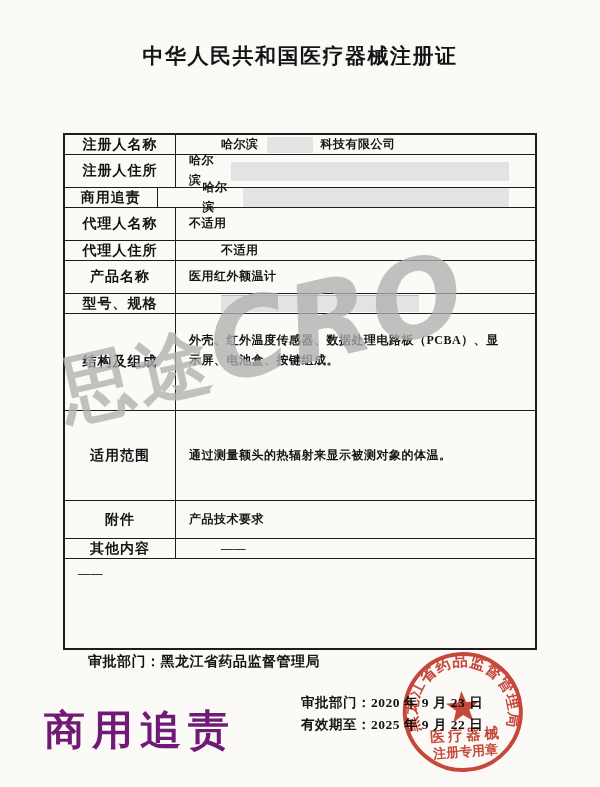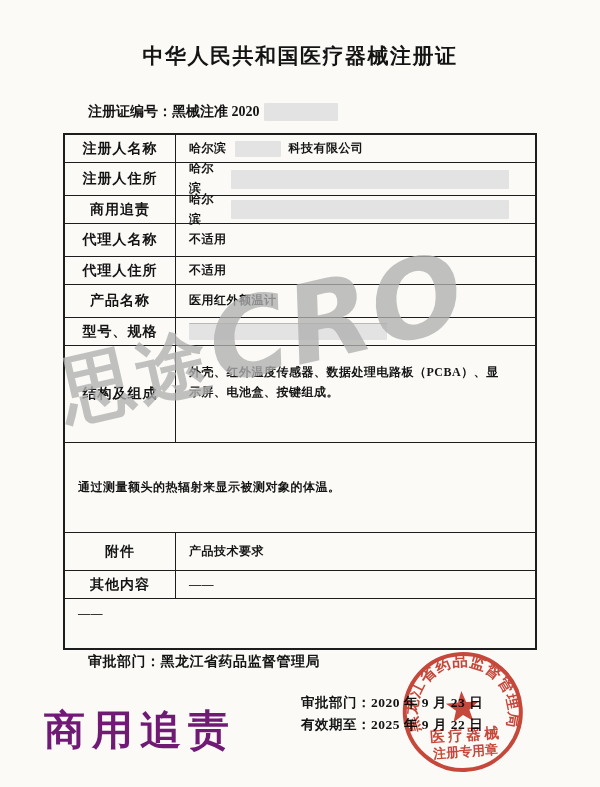--- a/index.html
+++ b/index.html
@@ -38,21 +38,21 @@
   .tlabel{
     width:111px;border-right:1.5px solid #1d1d1d;box-sizing:border-box;
     display:flex;align-items:center;justify-content:center;
     font-size:14px;font-weight:600;letter-spacing:1px;text-align:center;
   }
   .tvalue{
     flex:1;display:flex;align-items:center;
     padding:4px 26px 4px 13px;font-size:12px;font-weight:600;
     line-height:1.65;letter-spacing:.5px;
   }
-  .h32{height:28px;} .h33{height:33px;} .h100{height:97px;} .h90{height:90px;}
+  .h32{height:20px;gap:32px;} .h33{height:33px;} .h100{height:97px;} .h90{height:90px;}
   .h38{height:38px;} .h30{height:29.5px;}
 
   .approval-line{
     position:absolute;left:88px;top:653px;font-size:14px;font-weight:600;letter-spacing:.5px;
   }
   .dates{
     position:absolute;left:301px;top:692px;font-size:13.5px;font-weight:600;
     line-height:22px;letter-spacing:.5px;
   }
 
@@ -76,25 +76,20 @@
     font-family:"Liberation Sans","DejaVu Sans",sans-serif;
   }
 </style>
 </head>
 <body>
 
 <div class="page">
 
   <div class="title">中华人民共和国医疗器械注册证</div>
 
-  <div class="cert-line">
-    <span>注册证编号：</span>
-      <span>黑械注准 2020</span>
-    <span class="redact cert"></span>
-  </div>
 
   <div class="cert-table">
 
     <div class="trow h32">
       <div class="tlabel">注册人名称</div>
       <div class="tvalue">
         <span>哈尔滨</span>
         <span class="redact small"></span>
         <span>科技有限公司</span>
       </div>
@@ -137,20 +132,21 @@
         <span class="redact model"></span>
       </div>
     </div>
 
     <div class="trow h100">
       <div class="tlabel">结构及组成</div>
       <div class="tvalue" style="align-items:center;padding-bottom:26px;">外壳、红外温度传感器、数据处理电路板（PCBA）、显示屏、电池盒、按键组成。</div>
     </div>
 
     <div class="trow h90">
+      <div class="tlabel">适用范围</div>
       <div class="tvalue">通过测量额头的热辐射来显示被测对象的体温。</div>
     </div>
 
     <div class="trow h38">
       <div class="tlabel">附件</div>
       <div class="tvalue">产品技术要求</div>
     </div>
 
     <div class="trow h32">
       <div class="tlabel">其他内容</div>

